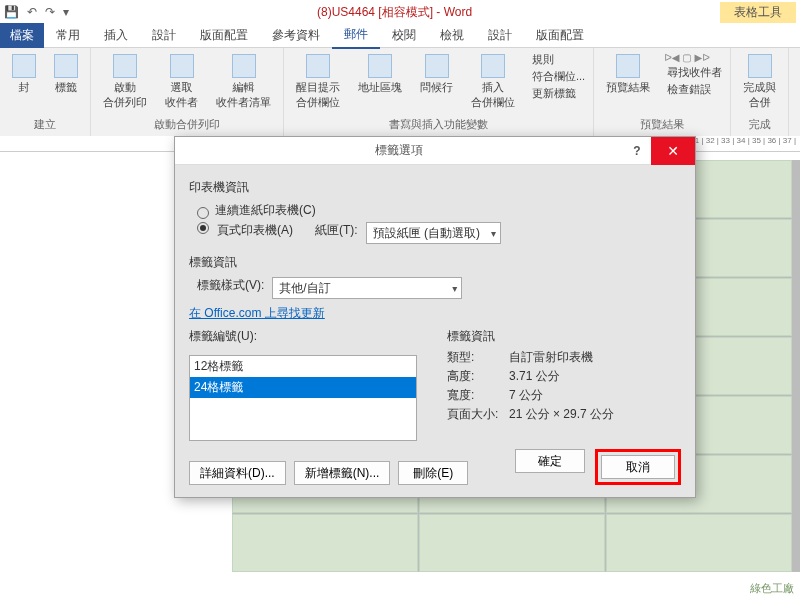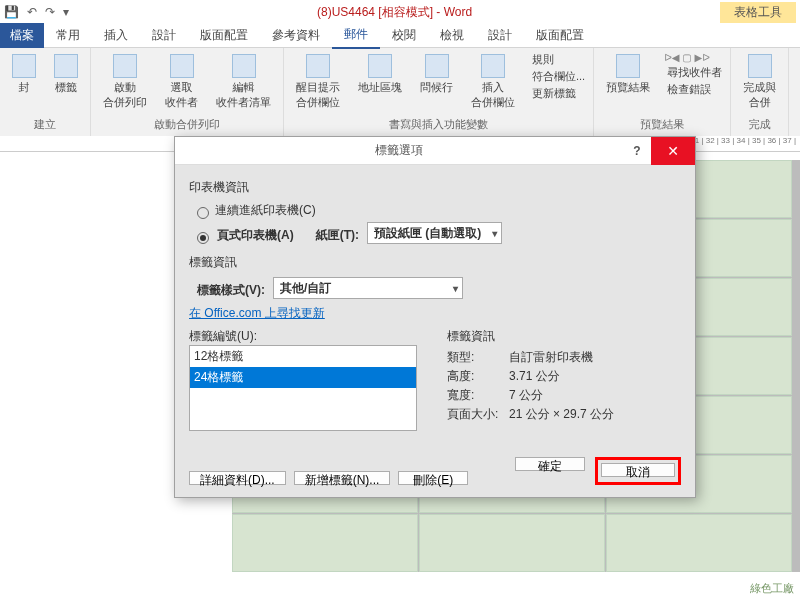--- a/index.html
+++ b/index.html
@@ -35,34 +35,34 @@
 .dialog-title { height: 28px; background: #fff; display: flex; align-items: center; border-bottom: 1px solid #ddd; }
 .dialog-title .t { flex: 1; text-align: center; color: #555; }
 .dialog-title .help { width: 28px; text-align: center; color: #555; font-weight: bold; }
 .dialog-title .close { width: 44px; height: 28px; background: #e81123; color: #fff; text-align: center; line-height: 28px; font-size: 14px; }
 
 .dialog-body { padding: 10px 14px; }
 .section-h { font-size: 12px; margin: 4px 0 6px; }
 .radio-row { display: flex; align-items: flex-end; gap: 6px; margin: 3px 0 3px 8px; }
 .radio { width: 12px; height: 12px; border: 1px solid #666; border-radius: 50%; display: inline-flex; align-items: center; justify-content: center; }
 .radio.checked::after { content: ""; width: 6px; height: 6px; background: #333; border-radius: 50%; }
-.inline { display: flex; align-items: flex-end; gap: 8px; font-weight: bold; }
+.inline { display: flex; align-items: flex-start; gap: 8px; }
 .select { height: 22px; border: 1px solid #a9a9a9; background: #fff; display: inline-flex; align-items: center; padding: 0 20px 0 6px; position: relative; min-width: 120px; }
 .select::after { content: "▾"; position: absolute; right: 4px; color: #555; font-size: 10px; }
 .link { color: #0563c1; text-decoration: underline; font-size: 12px; }
 
 .list-box { width: 228px; height: 86px; border: 1px solid #a9a9a9; background: #fff; overflow-y: scroll; }
 .list-item { padding: 2px 4px; font-size: 12px; }
 .list-item.sel { background: #0078d7; color: #fff; }
 
 .info-grid { font-size: 12px; }
 .info-grid .row { display: flex; margin: 2px 0; }
 .info-grid .k { width: 62px; }
 
-.dlg-btn { height: 14px; min-width: 70px; border: 1px solid #adadad; background: #fdfdfd; font-size: 12px; padding: 0 10px; }
+.dlg-btn { height: 24px; min-width: 70px; border: 1px solid #adadad; background: #fdfdfd; font-size: 12px; padding: 0 10px; }
 
 .btn-row-left { position: absolute; left: 14px; bottom: 12px; display: flex; gap: 8px; }
 .btn-row-right { position: absolute; right: 14px; bottom: 12px; display: flex; gap: 10px; }
 .highlight-box { border: 3px solid #ff0000; padding: 3px; }
 
 .watermark { position: absolute; right: 6px; bottom: 4px; font-size: 11px; color: #7a9a6a; }
 </style>
 </head>
 <body>
 
@@ -247,21 +247,21 @@
     <div class="inline" style="margin:4px 0 6px 8px">
       <span>標籤樣式(V):</span>
       <span class="select" style="min-width:190px">
           <span>其他/自訂</span>
         </span>
     </div>
     <a class="link">在 Office.com 上尋找更新</a>
 
     <div style="display:flex;gap:30px;margin-top:6px">
       <div>
-        <div style="margin-bottom:0">標籤編號(U):</div>
+        <div style="margin-bottom:10px">標籤編號(U):</div>
         <div class="list-box">
           <div class="list-item">12格標籤</div>
           <div class="list-item sel">24格標籤</div>
         </div>
       </div>
       <div>
         <div style="margin-bottom:4px">標籤資訊</div>
         <div class="info-grid">
           <div class="row">
               <span class="k">類型:</span>

